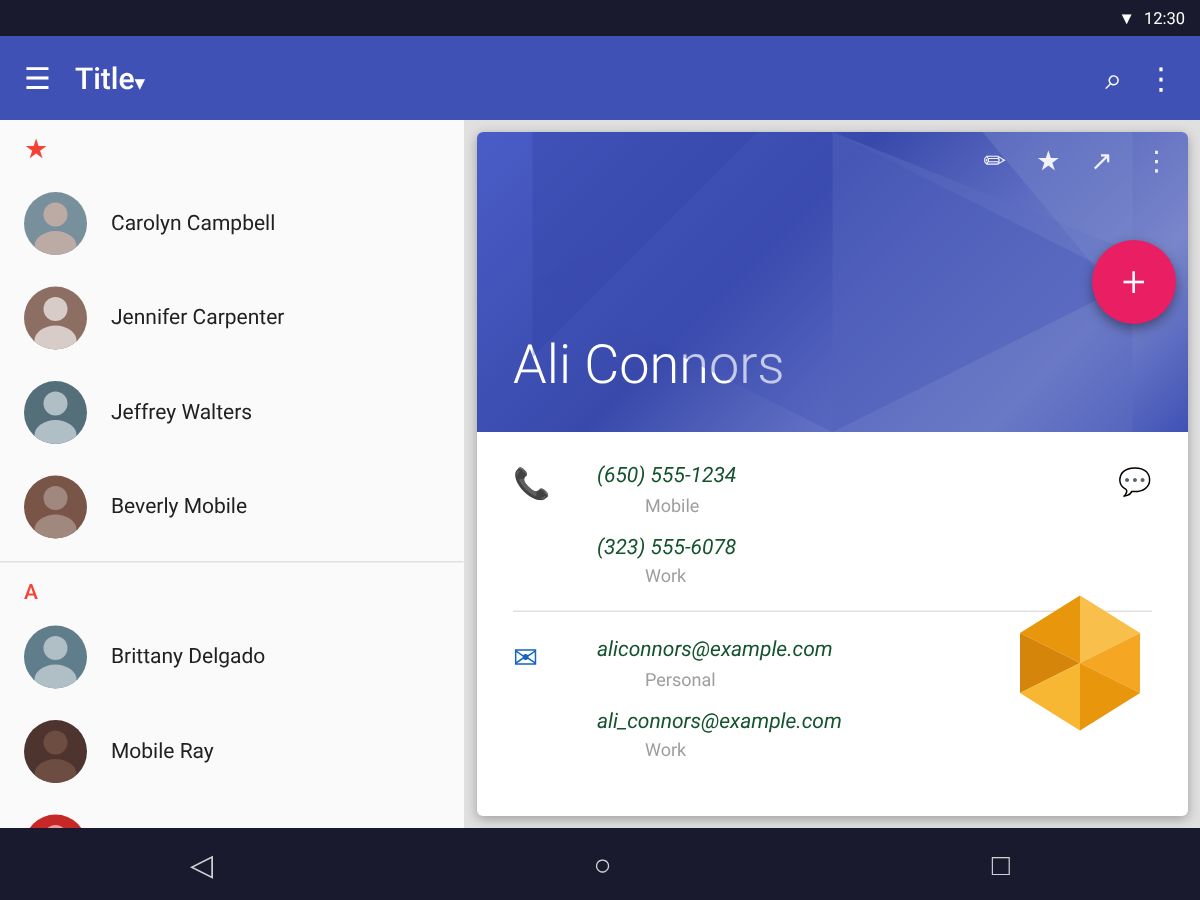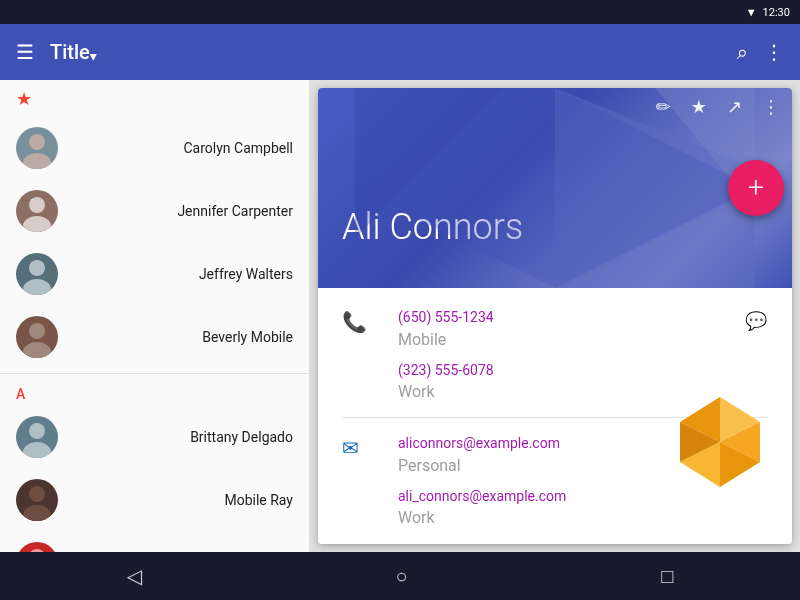--- a/index.html
+++ b/index.html
@@ -83,21 +83,20 @@
       gap: 12px;
     }
 
     .contact-item {
       display: flex;
       align-items: center;
       padding: 10px 16px;
       gap: 16px;
       cursor: pointer;
       border-bottom: 1px solid transparent;
-      justify-content: space-between;
     }
 
     .avatar {
       width: 42px;
       height: 42px;
       border-radius: 50%;
       overflow: hidden;
       flex-shrink: 0;
       background: #9e9e9e;
       display: flex;
@@ -160,21 +159,21 @@
       cursor: pointer;
       opacity: 0.9;
     }
 
     #contact-name-display {
       color: white;
       font-size: 36px;
       font-weight: 300;
       padding: 0 24px;
       margin-top: auto;
-      margin-bottom: 40px;
+      margin-bottom: 24px;
     }
 
     
     .geo-decoration {
       position: absolute;
       top: 0; left: 0; right: 0; bottom: 0;
       overflow: hidden;
       pointer-events: none;
     }
 
@@ -196,28 +195,30 @@
       font-size: 20px;
       margin-top: 2px;
       width: 24px;
       flex-shrink: 0;
     }
 
     .detail-content { flex: 1; }
 
     .detail-value {
       font-size: 14px;
-      color: #a21caf;
+      color: #14532d;
       line-height: 1.4;
+      font-style: italic;
     }
 
     .detail-label {
-      font-size: 16px;
+      font-size: 12px;
       color: #9e9e9e;
       margin-top: 2px;
+      margin-left: 32px;
     }
 
     .detail-separator {
       height: 1px;
       background: #e0e0e0;
       margin: 4px 24px;
     }
 
     .detail-action-right {
       color: #9e9e9e;

